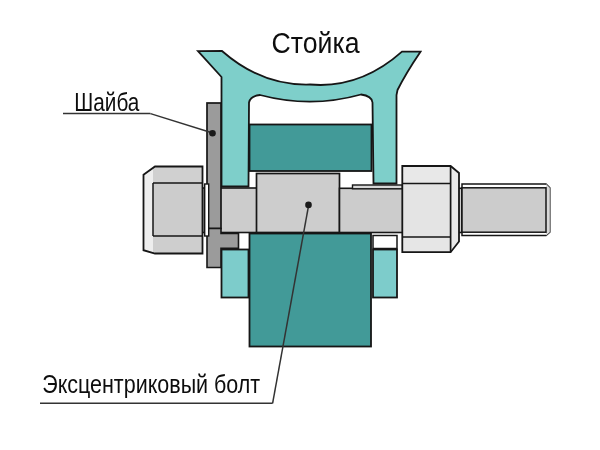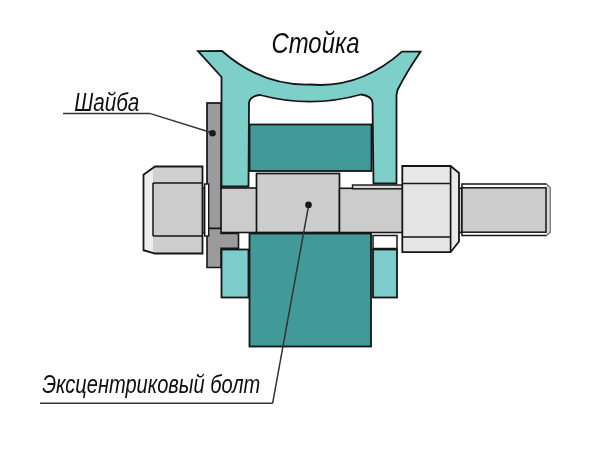--- a/index.html
+++ b/index.html
@@ -1,16 +1,16 @@
 <!DOCTYPE html>
 <html><head>
 <meta charset="utf-8">
 <style>
   html,body{margin:0;padding:0;background:#ffffff;}
-  #stage{position:relative;width:600px;height:450px;background:#ffffff;overflow:hidden;font-style:italic;}
+  #stage{position:relative;width:600px;height:450px;background:#ffffff;overflow:hidden;}
   svg{position:absolute;left:0;top:0;}
   text{font-family:"Liberation Sans", sans-serif;fill:#0d0d0d;}
 </style>
 </head>
 <body>
 <div id="stage">
 <svg width="600" height="450" viewBox="0 0 600 450">
 
   <path d="M 198 51.2 L 222 51 Q 262 86 310 84.5 Q 360 89 402 51.7 L 420.5 51.7 Q 406 73 397.5 90 L 396.5 95 L 396.5 183.5 L 373.5 183.5 L 372.5 102.5 Q 371.8 95.8 361 94.5 Q 311 108.5 260 95 Q 250.5 95.8 249 102.5 L 248.5 186.5 L 221.5 186.5 L 221.5 77 Z" fill="#7ecfca" stroke="#161616" stroke-width="1.8"></path>
 

